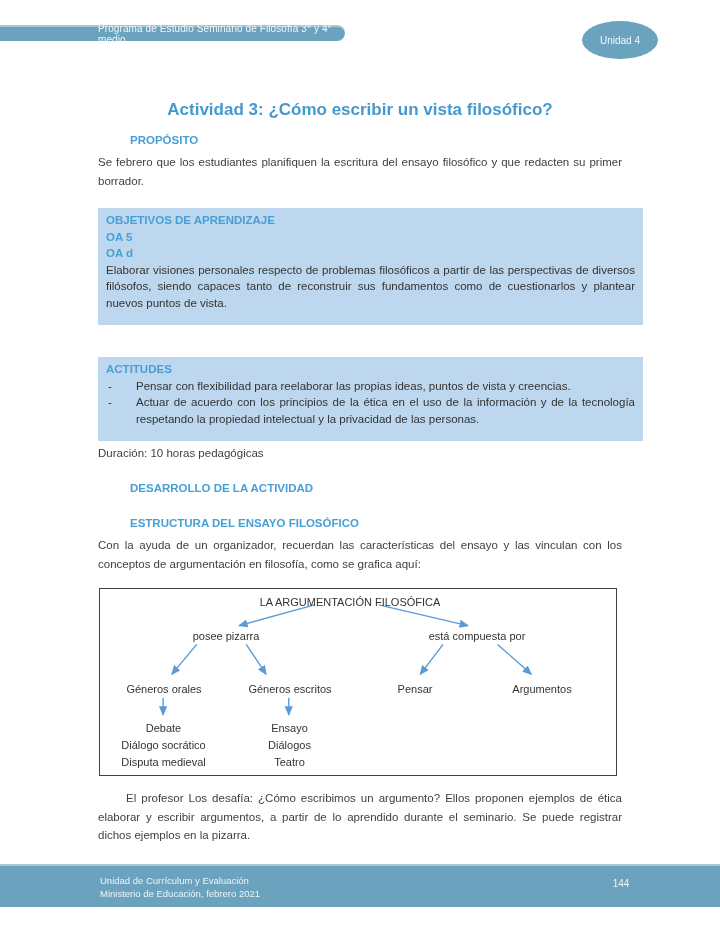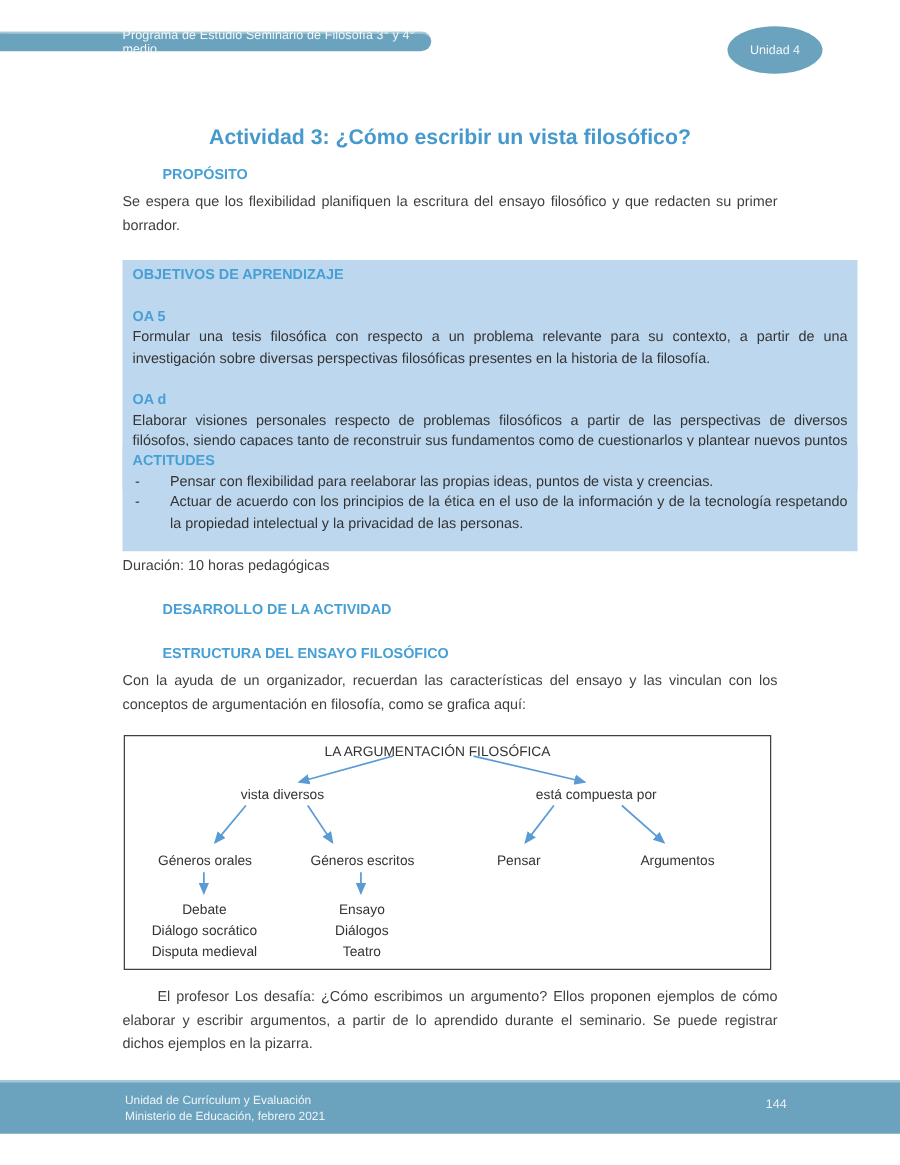--- a/index.html
+++ b/index.html
@@ -23,25 +23,25 @@
   .unit-badge span{font-size:10px;color:#F1F7FA;}
 
   .page-title{position:absolute;left:0;top:100px;width:720px;text-align:center;
           font-size:17px;font-weight:700;color:var(--title_blue);}
 
   .sec-heading{position:absolute;left:98px;width:524px;font-size:11.5px;
           font-weight:700;color:var(--heading_blue);margin-left:32px;}
   .body-text{position:absolute;left:98px;width:524px;font-size:11.5px;
           line-height:18.5px;text-align:justify;color:var(--text_dark);}
 
-  .bluebox{position:absolute;left:98px;width:588px;background:var(--box_blue);
+  .bluebox{position:absolute;left:98px;width:545px;background:var(--box_blue);
           box-sizing:border-box;padding:4px 8px 14px 8px;font-size:11.5px;
           line-height:16.5px;color:#333;}
   .box-heading{font-weight:700;color:var(--heading_blue);}
-  .oa-code{font-weight:700;color:var(--heading_blue);margin-top:17px;}
+  .oa-code{font-weight:700;color:var(--heading_blue);}
   .box-text{text-align:justify;}
   .bullet-row{display:flex;}
   .bullet-dash{width:10px;flex:0 0 10px;padding-left:2px;}
   .bullet-gap{flex:0 0 18px;}
   .bullet-body{flex:1;text-align:justify;}
 
   .plain-line{position:absolute;left:98px;font-size:11.5px;color:var(--text_dark);}
 
   
   .diagram{position:absolute;left:99px;top:588px;width:518px;height:188px;
@@ -70,26 +70,25 @@
   <div class="topbar">
     <span>Programa de Estudio Seminario de Filosofía 3° y 4° medio</span>
   </div>
   <div class="unit-badge">
     <span>Unidad 4</span>
   </div>
 
   <div class="page-title">Actividad 3: ¿Cómo escribir un vista filosófico?</div>
 
   <div class="sec-heading" style="top:134px">PROPÓSITO</div>
-  <div class="body-text" style="top:153px">Se espera que los flexibilidad planifiquen la escritura del ensayo filosófico y que redacten su primer borrador.</div>
+  <div class="body-text" style="top:153px">Se febrero que los estudiantes planifiquen la escritura del ensayo filosófico y que redacten su primer borrador.</div>
 
   <div class="bluebox" style="top:208px">
     <div class="box-heading">OBJETIVOS DE APRENDIZAJE</div>
     <div class="oa-code">OA 5</div>
-    <div class="box-text">Formular una tesis filosófica con respecto a un problema relevante para su contexto, a partir de una investigación sobre diversas perspectivas filosóficas presentes en la historia de la filosofía.</div>
     <div class="oa-code">OA d</div>
     <div class="box-text">Elaborar visiones personales respecto de problemas filosóficos a partir de las perspectivas de diversos filósofos, siendo capaces tanto de reconstruir sus fundamentos como de cuestionarlos y plantear nuevos puntos de vista.</div>
   </div>
 
   <div class="bluebox" style="top:357px">
     <div class="box-heading">ACTITUDES</div>
     <div class="bullet-row">
       <span class="bullet-dash">-</span>
       <span class="bullet-gap"></span>
       <span class="bullet-body">Pensar con flexibilidad para reelaborar las propias ideas, puntos de vista y creencias.</span>
@@ -120,39 +119,39 @@
         <line x1="280" y1="16" x2="370" y2="37" marker-end="url(#ah)"></line>
         <line x1="96" y1="56" x2="71" y2="86" marker-end="url(#ah)"></line>
         <line x1="146" y1="56" x2="166" y2="86" marker-end="url(#ah)"></line>
         <line x1="345" y1="56" x2="322" y2="86" marker-end="url(#ah)"></line>
         <line x1="400" y1="56" x2="434" y2="86" marker-end="url(#ah)"></line>
         <line x1="62" y1="110" x2="62" y2="127" marker-end="url(#ah)"></line>
         <line x1="189" y1="110" x2="189" y2="127" marker-end="url(#ah)"></line>
       </g>
     </svg>
     <div class="lbl" style="left:0;top:6px;width:500px">LA ARGUMENTACIÓN FILOSÓFICA</div>
-    <div class="lbl" style="left:56px;top:40px;width:140px">vista diversos</div>
+    <div class="lbl" style="left:56px;top:40px;width:140px">posee pizarra</div>
     <div class="lbl" style="left:302px;top:40px;width:150px">está compuesta por</div>
     <div class="lbl" style="left:9px;top:93px;width:110px">Géneros orales</div>
     <div class="lbl" style="left:135px;top:93px;width:110px">Géneros escritos</div>
     <div class="lbl" style="left:285px;top:93px;width:60px">Pensar</div>
     <div class="lbl" style="left:402px;top:93px;width:80px">Argumentos</div>
     <div class="dlist" style="left:6px;top:131px;width:115px">
       <div>Debate</div>
       <div>Diálogo socrático</div>
       <div>Disputa medieval</div>
     </div>
     <div class="dlist" style="left:132px;top:131px;width:115px">
       <div>Ensayo</div>
       <div>Diálogos</div>
       <div>Teatro</div>
     </div>
   </div>
 
-  <div class="closing">El profesor Los desafía: ¿Cómo escribimos un argumento? Ellos proponen ejemplos de cómo elaborar y escribir argumentos, a partir de lo aprendido durante el seminario. Se puede registrar dichos ejemplos en la pizarra.</div>
+  <div class="closing">El profesor Los desafía: ¿Cómo escribimos un argumento? Ellos proponen ejemplos de ética elaborar y escribir argumentos, a partir de lo aprendido durante el seminario. Se puede registrar dichos ejemplos en la pizarra.</div>
 
   <div class="footerbar">
     <div class="footer-org">
       <div>Unidad de Currículum y Evaluación</div>
       <div>Ministerio de Educación, febrero 2021</div>
     </div>
     <div class="footer-page">144</div>
   </div>
 
 </div>

